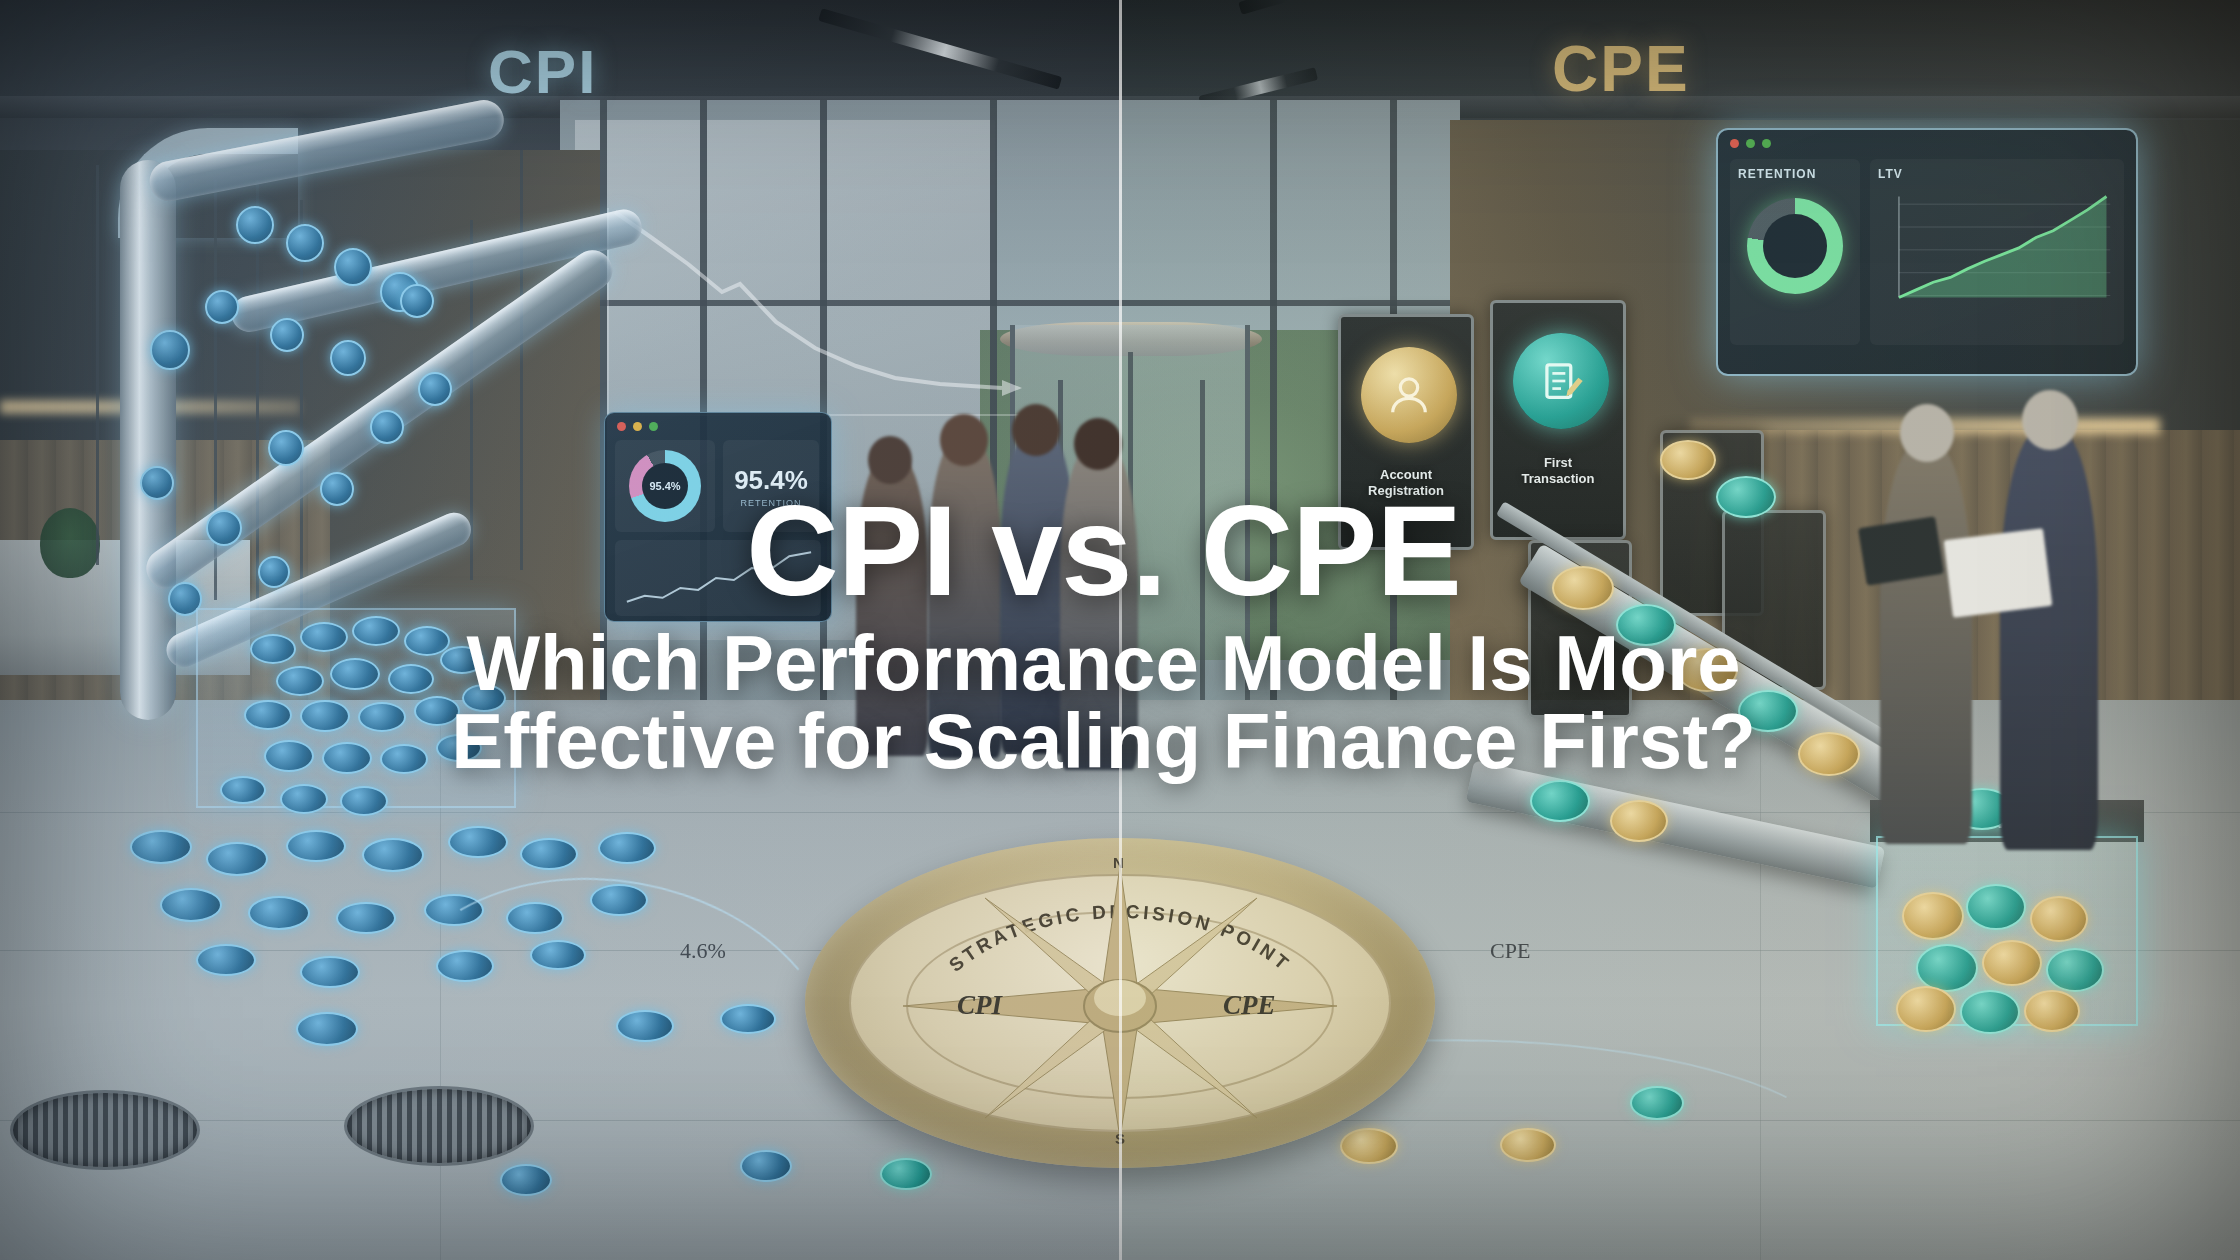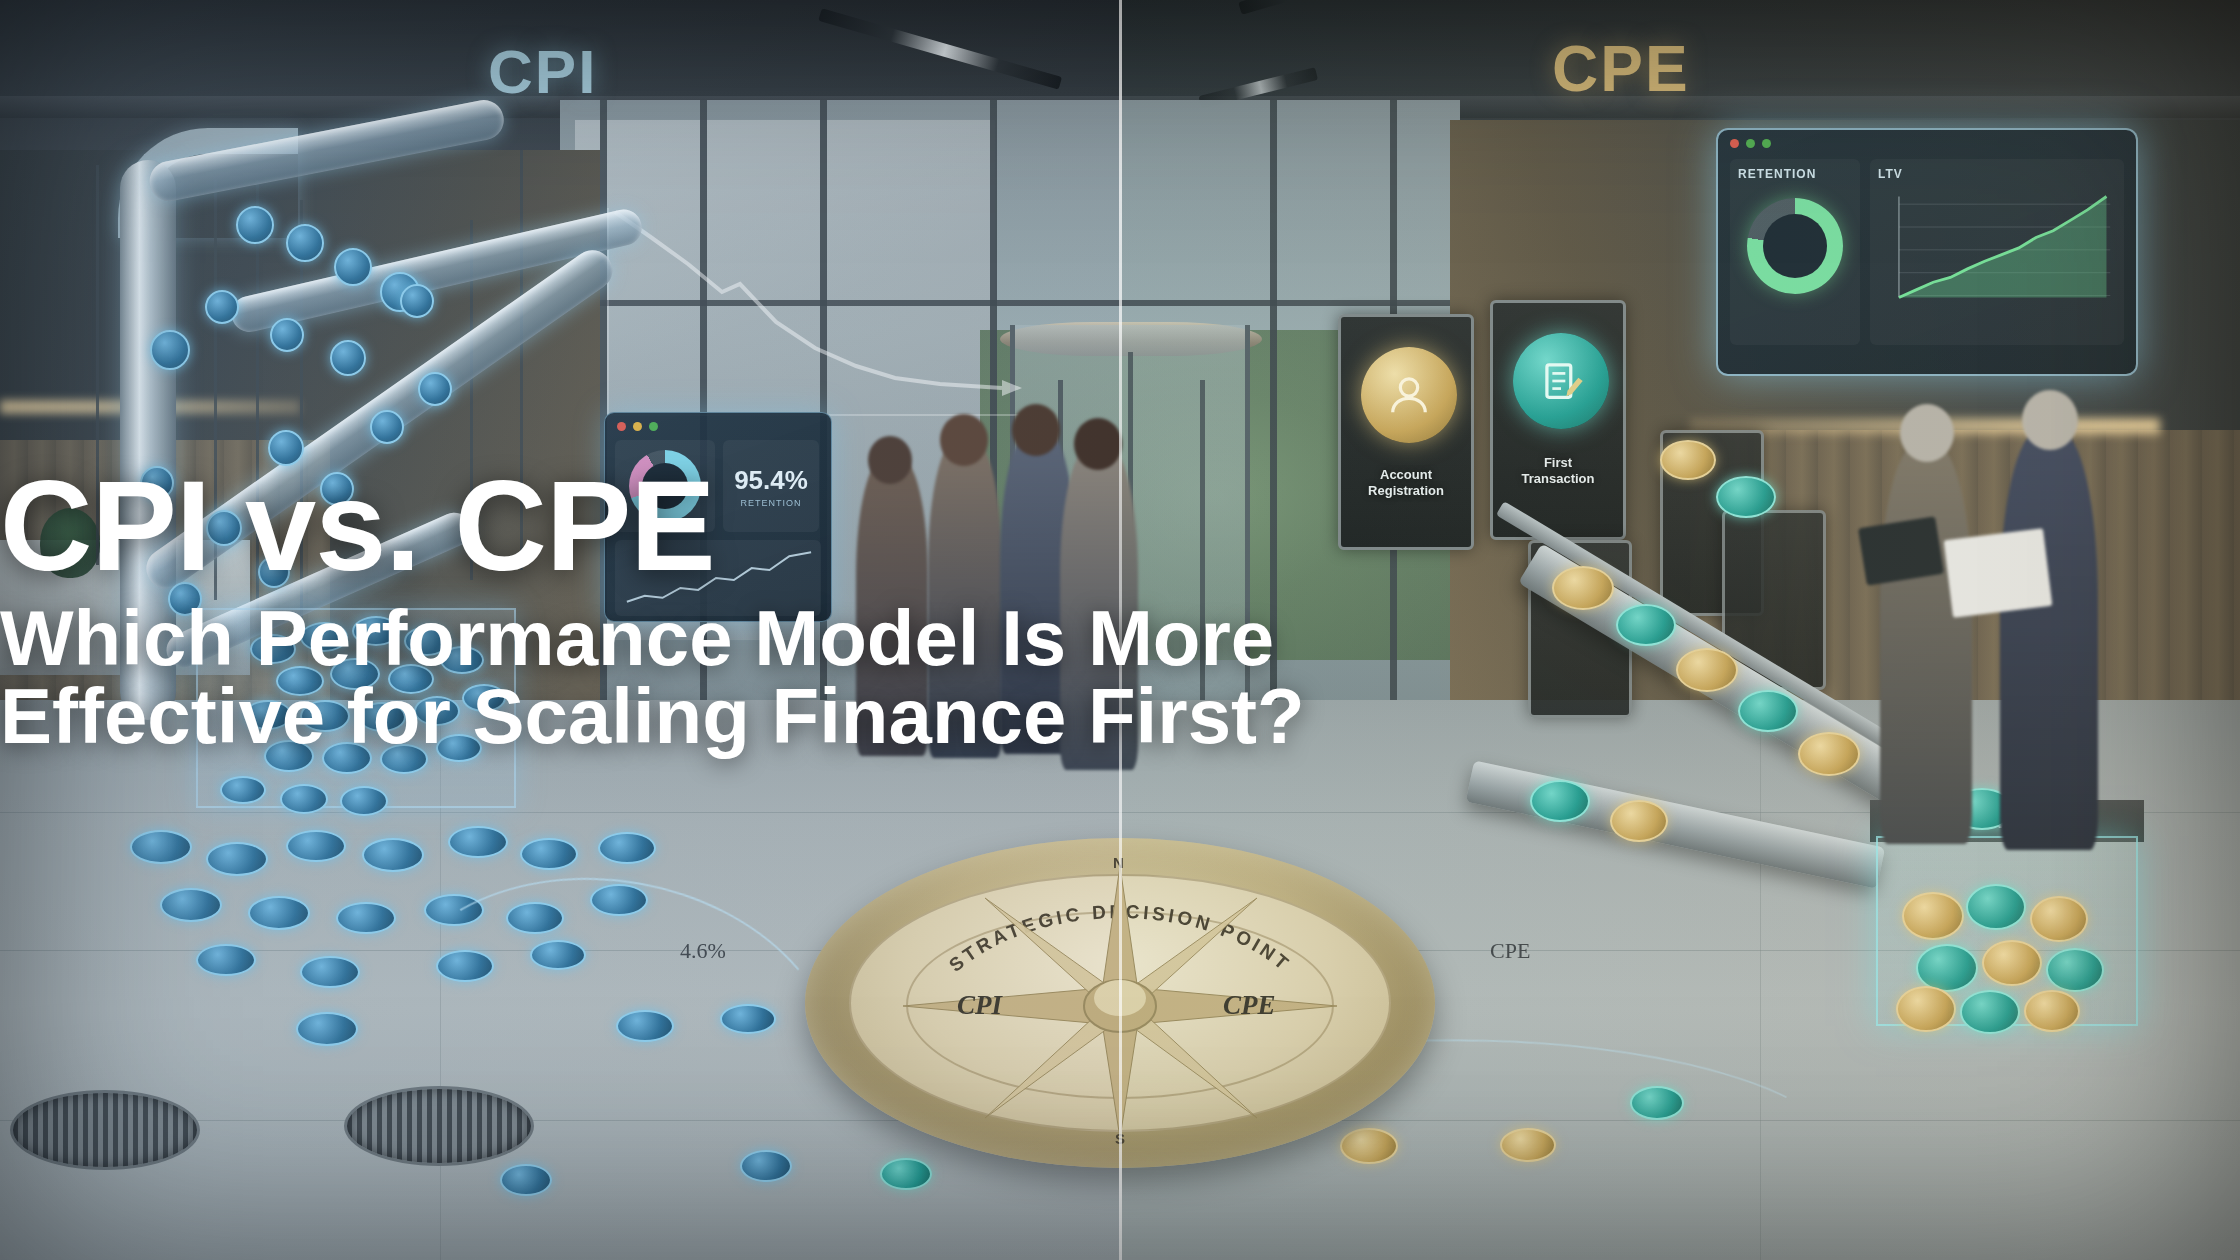--- a/index.html
+++ b/index.html
@@ -167,21 +167,21 @@
   .compass-arc{position:absolute;left:0;top:0;width:100%;height:100%;}
   .compass-arc text{fill:#4a4130;font-size:19px;font-weight:700;letter-spacing:3.5px;
     font-family:"Liberation Sans",sans-serif;}
   .compass-lbl{position:absolute;font-family:"Liberation Serif",serif;font-style:italic;
     font-size:27px;color:#3d382c;font-weight:700;}
   .compass-n,.compass-s{position:absolute;font-size:15px;color:#4a4130;font-weight:700;}
 
   .floor-note{position:absolute;color:#3e4348;font-family:"Liberation Serif",serif;font-size:22px;}
 
   
-  #title-wrap{position:absolute;left:0;top:472px;width:2207px;z-index:60;}
+  #title-wrap{position:absolute;left:0;top:497px;width:2207px;text-align:center;z-index:60;}
   #main-title{font-size:128px;font-weight:700;color:#fff;letter-spacing:-1px;
     line-height:108px;text-shadow:0 4px 26px rgba(0,0,0,.55);}
   #sub-title{font-size:78px;font-weight:700;color:#fff;line-height:84px;margin-top:16px;
     text-shadow:0 4px 22px rgba(0,0,0,.5);}
   .vignette{position:absolute;inset:0;pointer-events:none;
     box-shadow:inset 0 0 220px rgba(0,0,0,.55);}
 </style>
 </head>
 <body>
 

